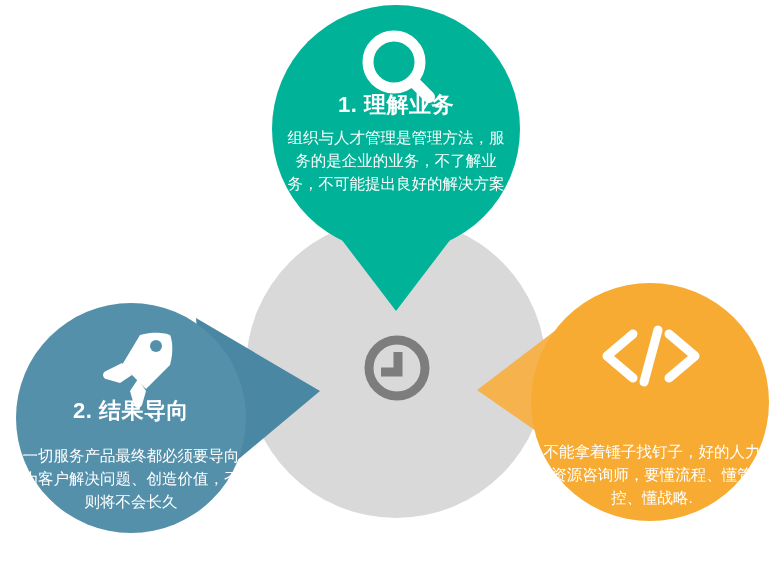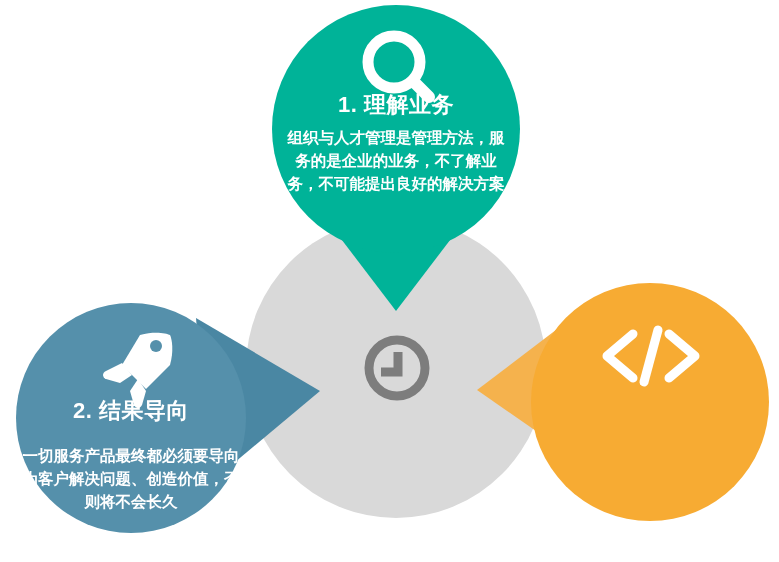--- a/index.html
+++ b/index.html
@@ -42,21 +42,21 @@
   .node-title {
     font-weight: bold;
     font-size: 22px;
     line-height: 26px;
     letter-spacing: 0.5px;
     white-space: nowrap;
   }
   .node-body {
     font-size: 15.5px;
     line-height: 23px;
-    font-weight: bold;
+    font-weight: normal;
   }
 
   
   #n1-title { left: 276px; top: 92px; width: 240px; }
   #n1-body  { left: 282px; top: 126px; width: 228px; }
 
   
   #n2-title { left: 14px; top: 398px; width: 234px; }
   #n2-body  { left: 16px; top: 444px; width: 230px; }
 
@@ -131,16 +131,17 @@
   </svg>
 
   <div class="txt-layer">
 
     <div class="node-text node-title" id="n1-title">1. 理解业务</div>
     <div class="node-text node-body" id="n1-body">组织与人才管理是管理方法，服务的是企业的业务，不了解业务，不可能提出良好的解决方案</div>
 
     <div class="node-text node-title" id="n2-title">2. 结果导向</div>
     <div class="node-text node-body" id="n2-body">一切服务产品最终都必须要导向为客户解决问题、创造价值，否则将不会长久</div>
 
+    <div class="node-text node-body" id="n3-body">不能拿着锤子找钉子，好的人力资源咨询师，要懂流程、懂管控、懂战略.</div>
 
   </div>
 
 </div>
 
 </body></html>

